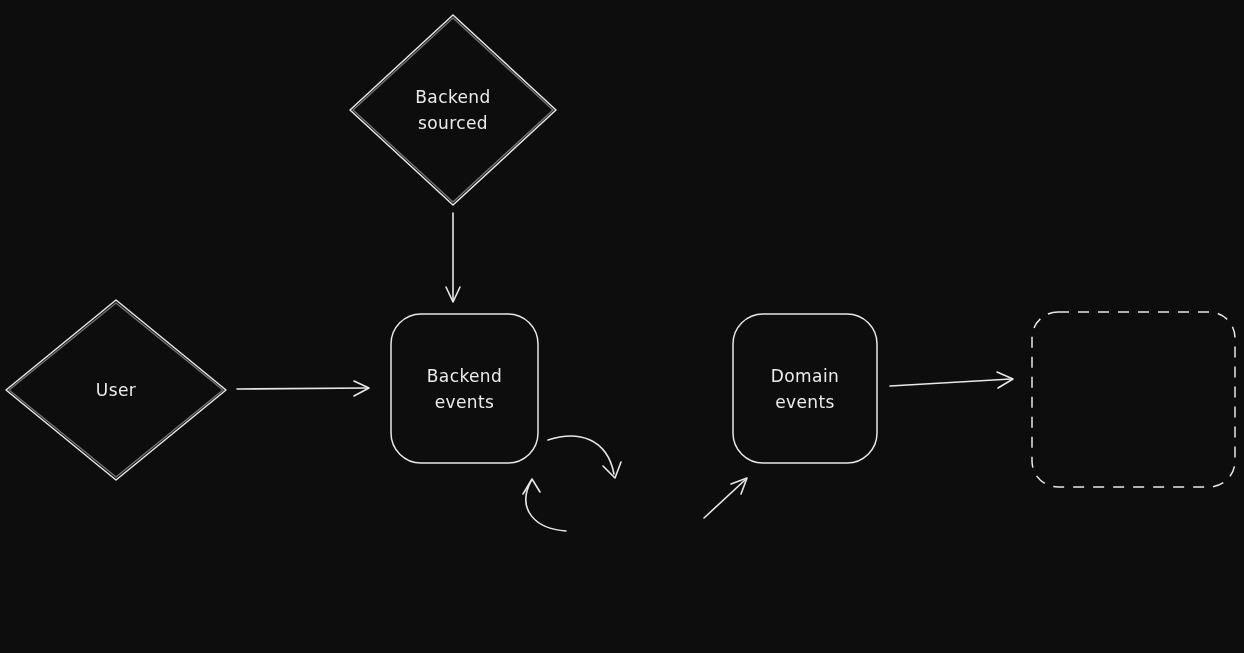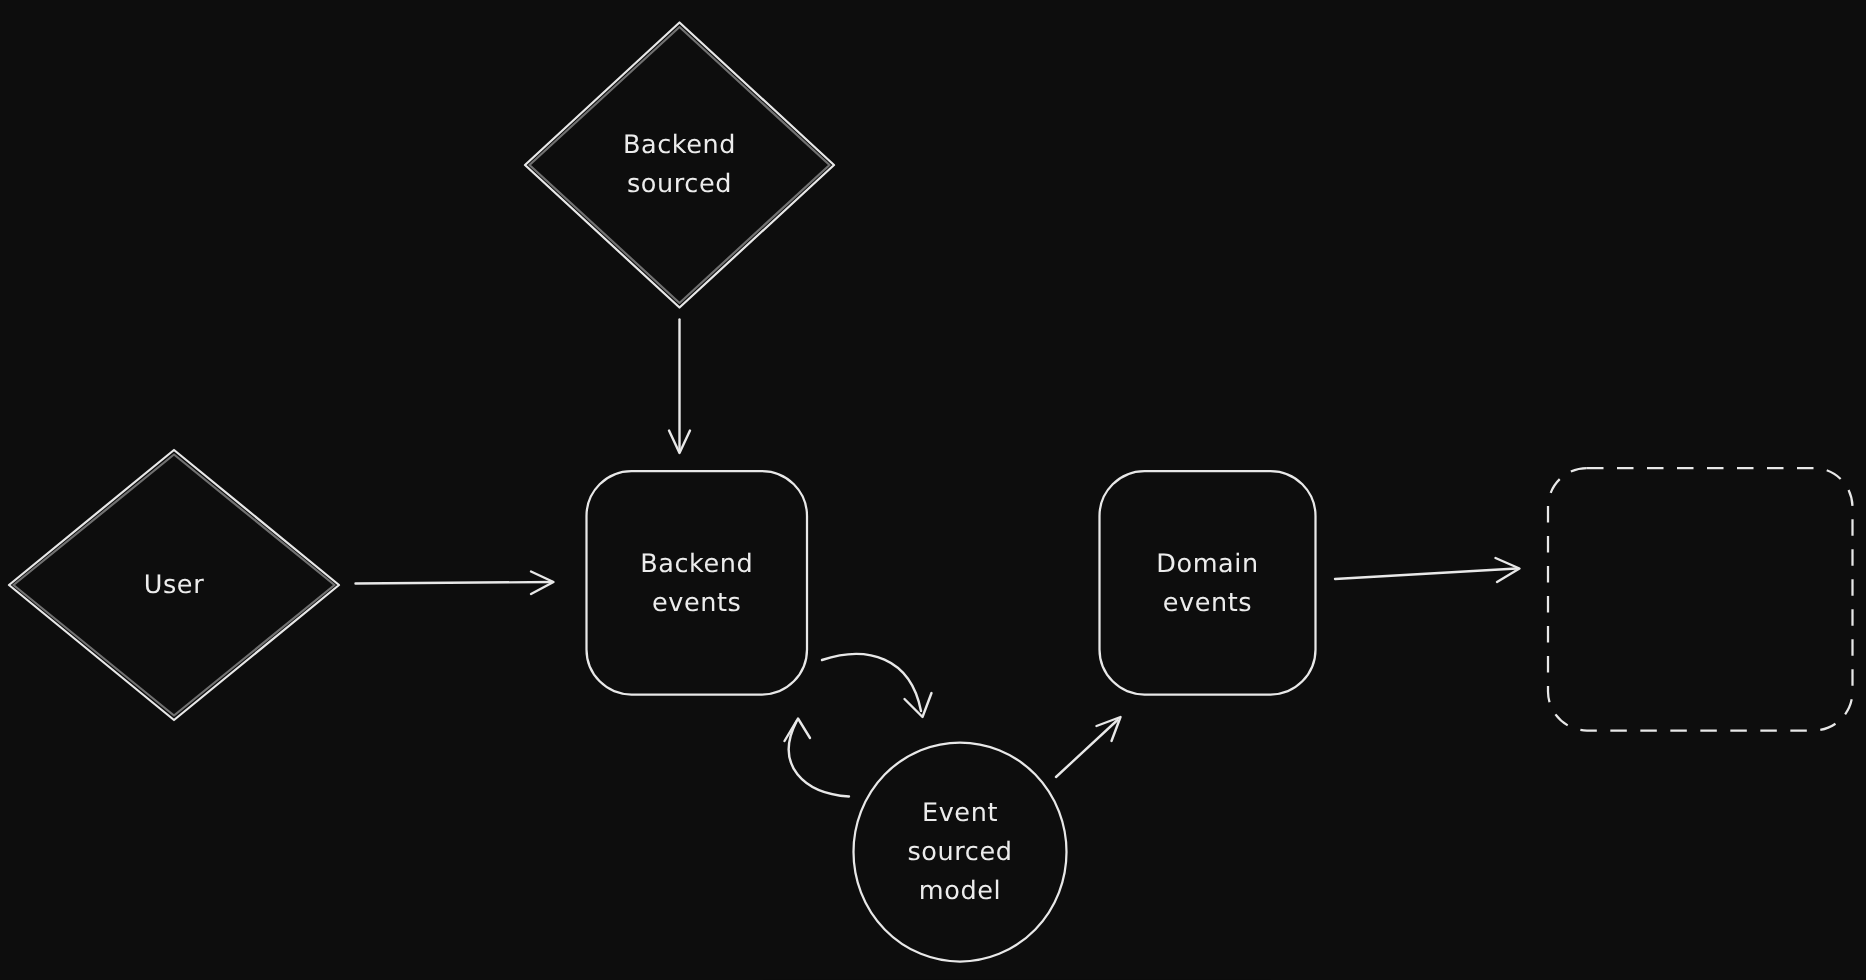--- a/index.html
+++ b/index.html
@@ -108,30 +108,20 @@
   <div class="node" style="left:389px; top:312px; width:151px; height:153px;">
     <svg viewBox="0 0 151 153" fill="none" stroke="#e8e8e8" stroke-width="1.5">
       <rect x="2" y="2" width="147" height="149" rx="30"></rect>
     </svg>
     <div class="label">
       <span>Backend</span>
       <span>events</span>
     </div>
   </div>
 
-  <div class="node" style="left:566px; top:492px; width:148px; height:152px;">
-    <svg viewBox="0 0 148 152" fill="none" stroke="#e8e8e8" stroke-width="1.5">
-      <ellipse cx="74" cy="76" rx="71" ry="73"></ellipse>
-    </svg>
-    <div class="label">
-      <span>Event</span>
-      <span>sourced</span>
-      <span>model</span>
-    </div>
-  </div>
 
   <div class="node" style="left:731px; top:312px; width:148px; height:153px;justify-content:center;">
     <svg viewBox="0 0 148 153" fill="none" stroke="#e8e8e8" stroke-width="1.5">
       <rect x="2" y="2" width="144" height="149" rx="30"></rect>
     </svg>
     <div class="label">
       <span>Domain</span>
       <span>events</span>
     </div>
   </div>

